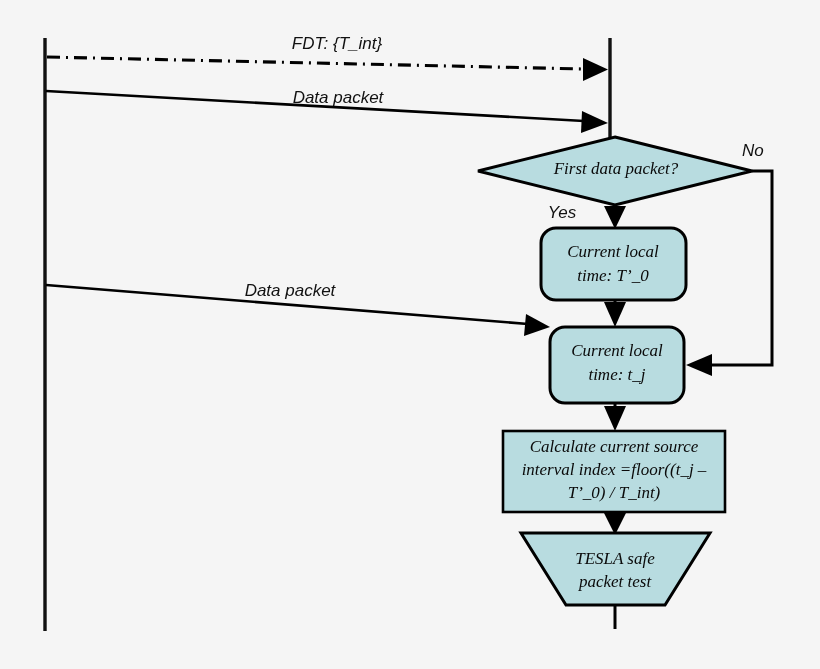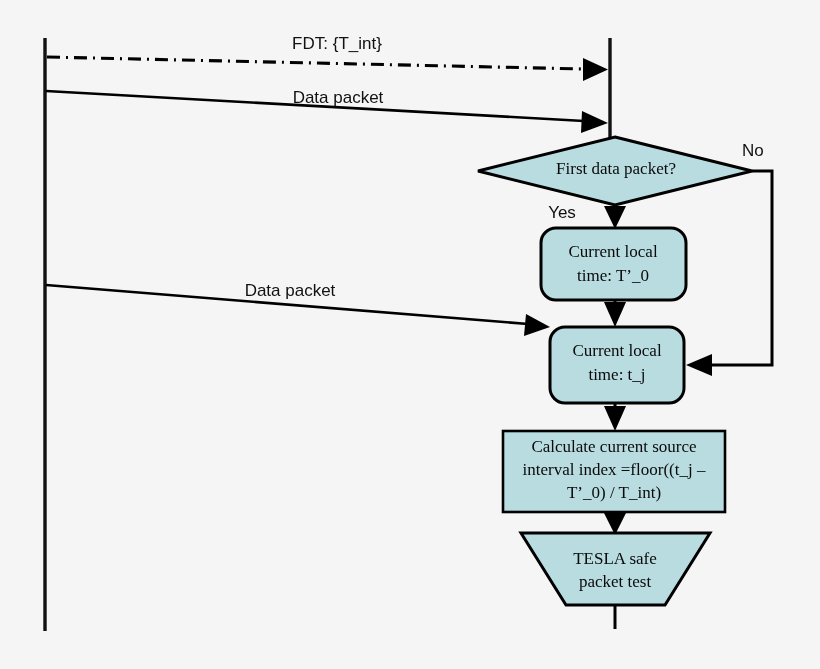--- a/index.html
+++ b/index.html
@@ -8,20 +8,21 @@
     padding: 0;
     background: #ffffff;
   }
   #diagram-root {
     position: relative;
     width: 820px;
     height: 669px;
     background: #f5f5f5;
     overflow: hidden;
     font-family: "Liberation Serif", "DejaVu Serif", serif;
+    font-style: italic;
   }
   svg#flow-svg {
     position: absolute;
     top: 0;
     left: 0;
     width: 820px;
     height: 669px;
     display: block;
   }
   .node-shape {

